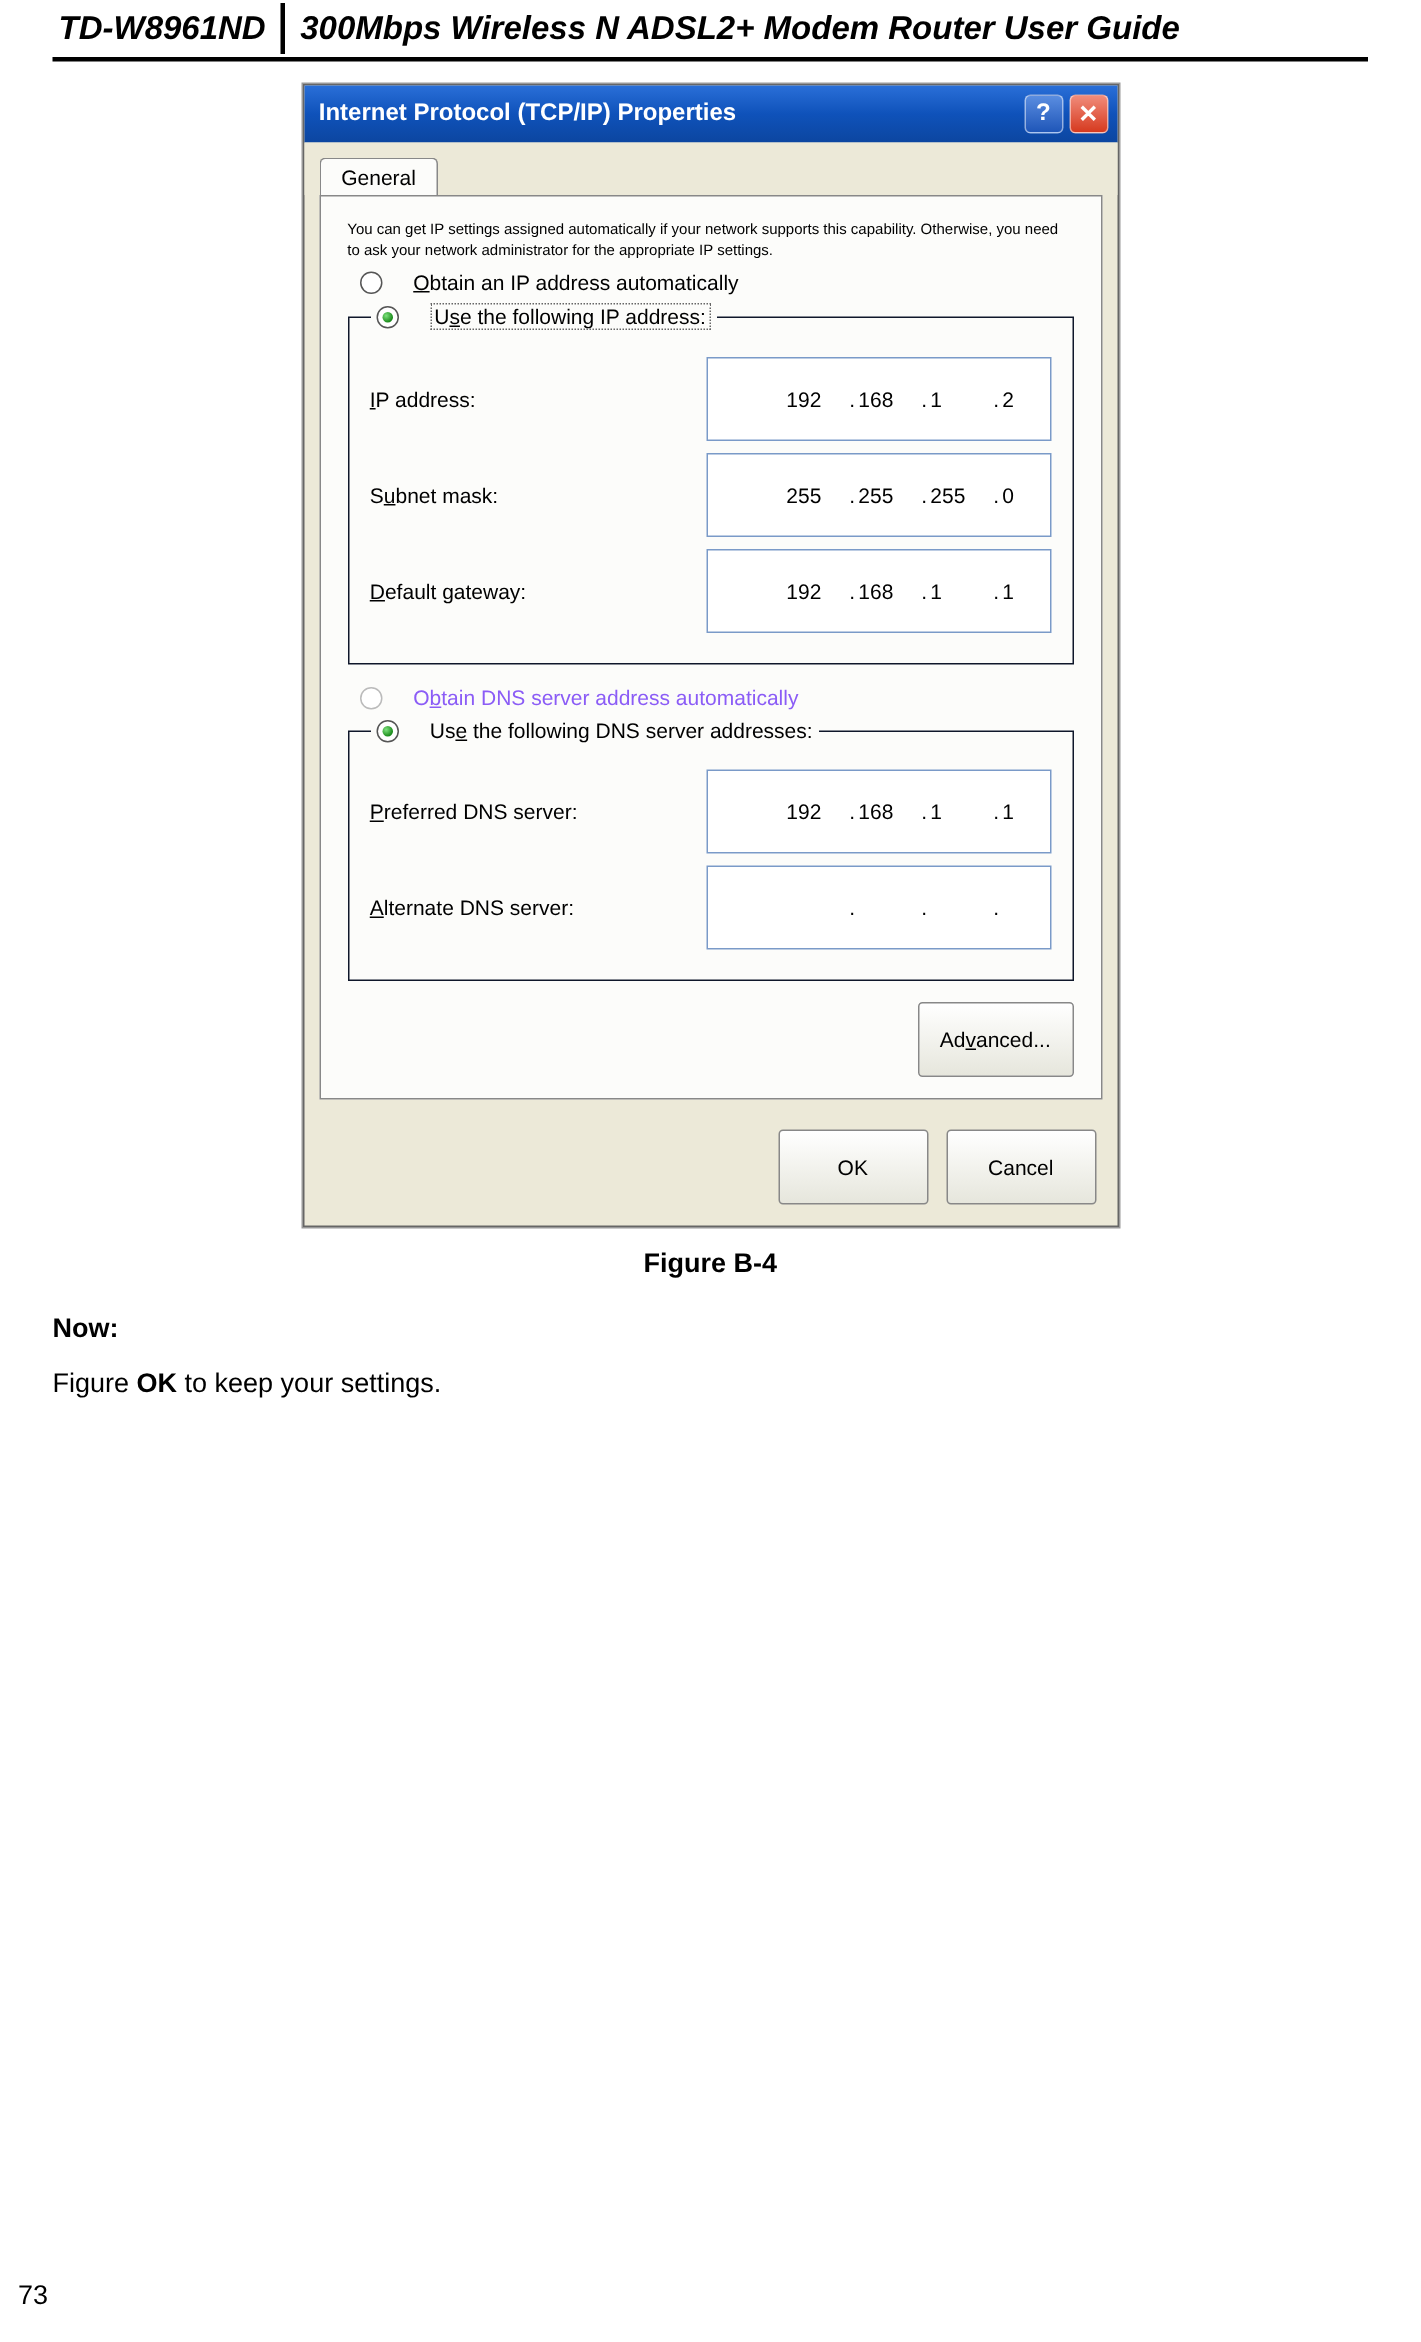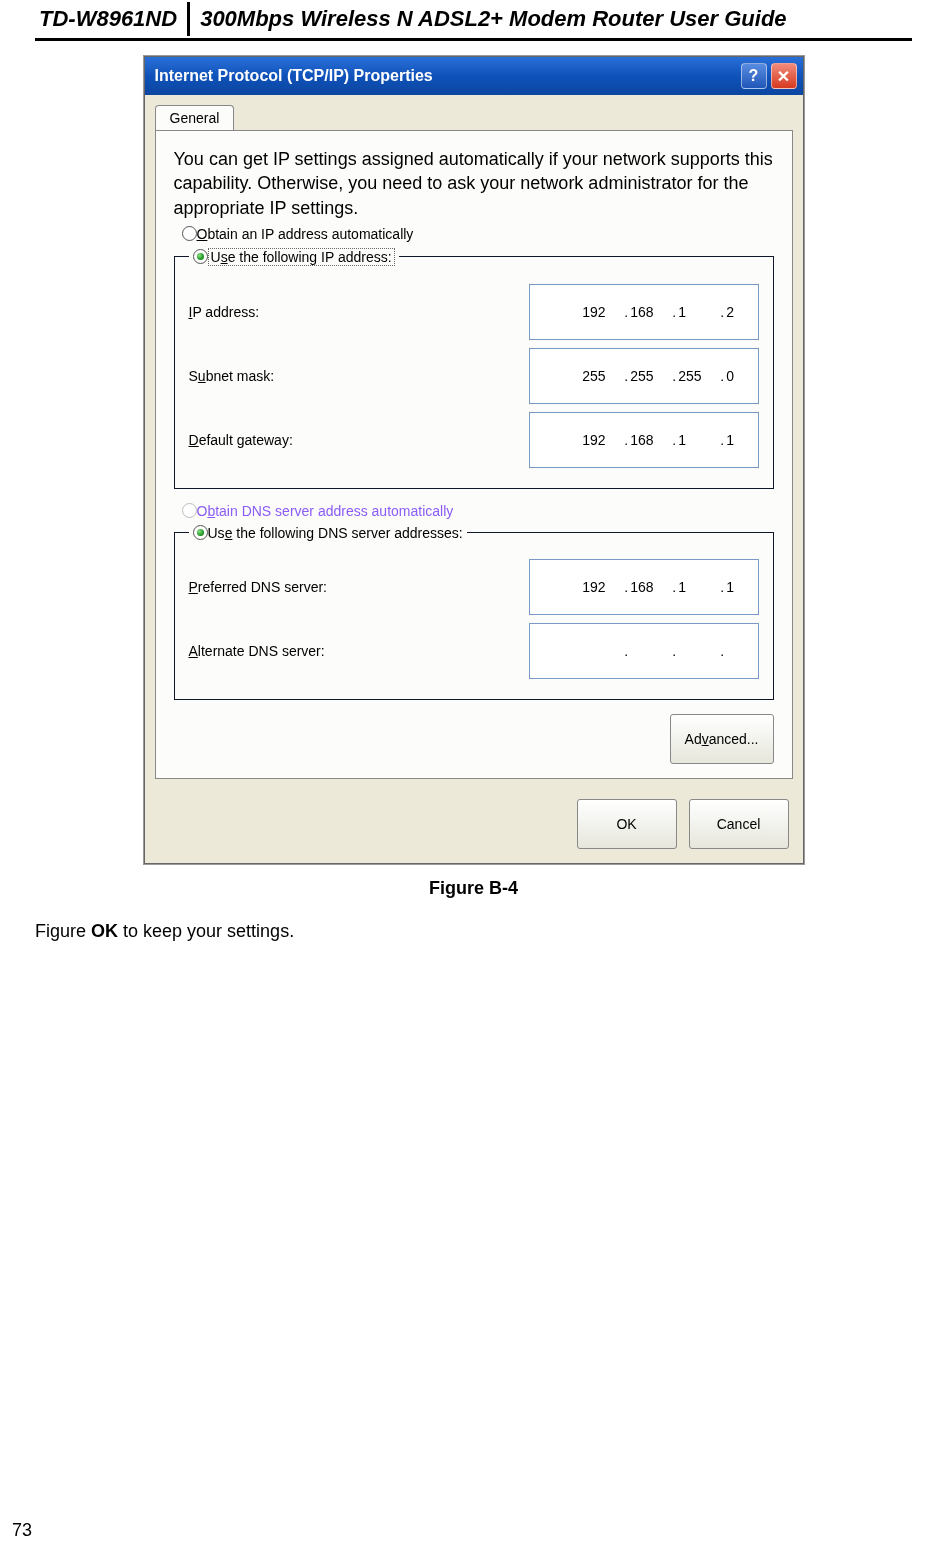--- a/index.html
+++ b/index.html
@@ -37,21 +37,21 @@
     white-space: nowrap;
     display:flex;
     align-items:flex-end;
   }
   .page-body {
     padding: 0 35px;
   }
 
   
   .dialog-wrap {
-    width: 660px;
+    width: 544px;
     margin: 15px auto 0 auto;
     border: 1px solid #666;
     background: #ece9d8;
     box-shadow: 0 0 0 1px #999;
     font-size: 14px;
   }
   .titlebar {
     background: linear-gradient(to bottom, #2a6fd8 0%, #0f52ba 50%, #0c46a0 100%);
     color: #fff;
     padding: 6px 6px 6px 10px;
@@ -92,28 +92,28 @@
     font-size:14px;
   }
   .tab-panel {
     margin: 0 10px 10px 10px;
     background:#fcfcfa;
     border:1px solid #888;
     padding:16px 18px 14px 18px;
   }
 
   .intro {
-    font-size: 18px;
+    font-size: 10px;
     line-height:1.35;
   }
 
   .radio-row {
     display:flex;
     align-items:center;
-    gap:0;
+    gap:21px;
     margin: 6px 0 6px 8px;
     font-size:14px;
   }
   .radio-dot {
     width:15px; height:15px; border:1px solid #555; border-radius:50%;
     display:inline-flex; align-items:center; justify-content:center;
     background:#fff; flex:none;
   }
   .radio-dot.checked::after {
     content:""; width:7px; height:7px; border-radius:50%;
@@ -302,20 +302,21 @@
     </div>
 
     <div class="dialog-buttons">
       <span class="btn">OK</span>
       <span class="btn">Cancel</span>
     </div>
   </div>
 
   <div class="figure-caption">Figure B-4</div>
 
+  <div class="now-label">Now:</div>
 
   <div class="instruction">
     <span>Figure </span><span class="bold">OK</span><span> to keep your settings.</span>
   </div>
 
 </div>
 
 <div class="page-number">73</div>
 
 </body></html>

